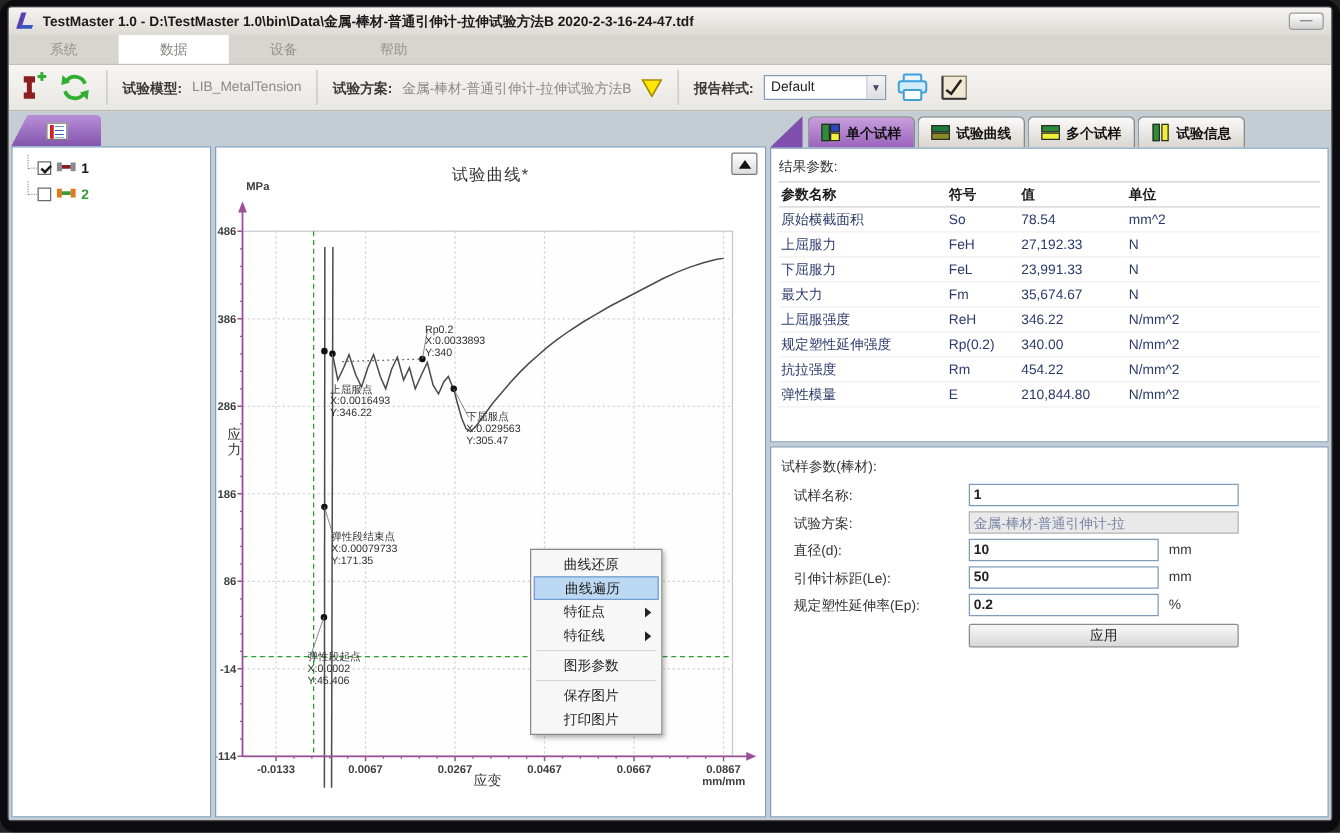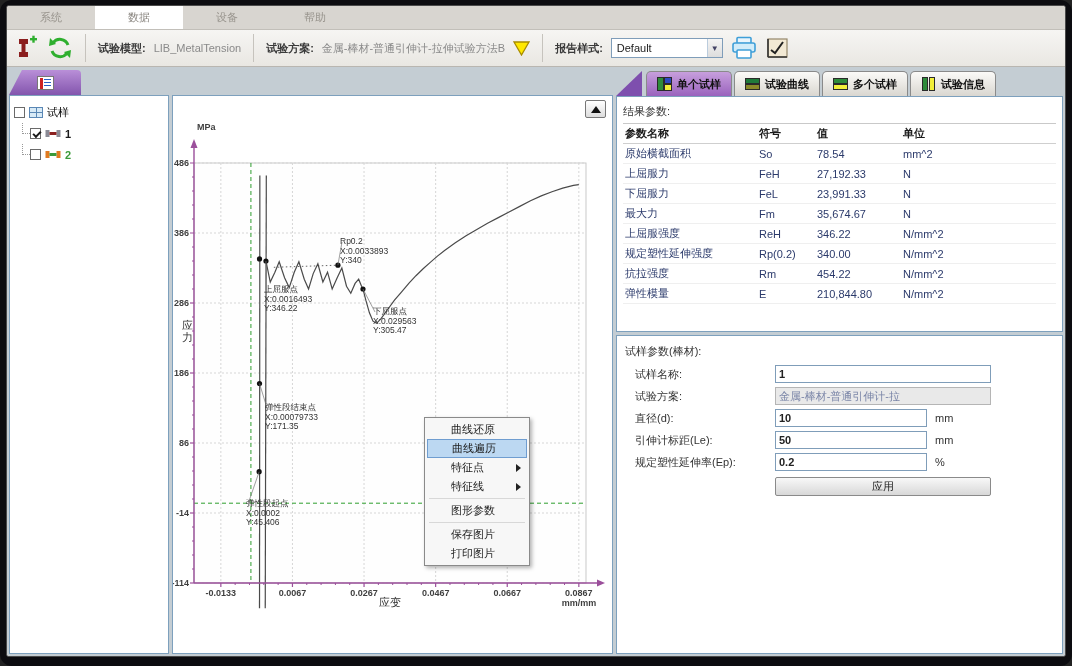--- a/index.html
+++ b/index.html
@@ -22,21 +22,21 @@
   
   .menubar{height:24px;background:#d8d5d0;display:flex;align-items:stretch;border-bottom:1px solid #c2bfb9;flex:0 0 auto;}
   .menu-item{width:88px;display:flex;align-items:center;justify-content:center;font-size:11px;color:#98948d;cursor:default;}
   .menu-item.active{background:#fff;color:#8a8680;}
 
   
   .toolbar{height:37px;background:linear-gradient(#f6f5f3,#e9e7e2);display:flex;align-items:center;padding:0 8px;gap:8px;border-bottom:1px solid #b9b6b0;flex:0 0 auto;}
   .tsep{width:1px;height:28px;background:#c6c3bd;margin:0 4px;}
   .tool-label{font-size:11px;font-weight:bold;color:#3a3a3a;}
   .tool-value{font-size:11px;color:#8a8a8a;}
-  .selectbox{width:112px;height:20px;border:1px solid #7f9db9;background:#fff;display:flex;align-items:center;font-size:11px;color:#222;padding-left:5px;}
+  .selectbox{width:98px;height:20px;border:1px solid #7f9db9;background:#fff;display:flex;align-items:center;font-size:11px;color:#222;padding-left:5px;}
   .selectbox .arr{margin-left:auto;width:15px;height:100%;background:linear-gradient(#f4f4f4,#ddd);border-left:1px solid #bcd;
      display:flex;align-items:center;justify-content:center;font-size:8px;color:#446;}
   .icon-btn{display:flex;align-items:center;justify-content:center;}
 
   
   .main{flex:1;background:#c4cdd3;display:flex;gap:3px;padding:2px;min-height:0;}
   .col-left{width:160px;display:flex;flex-direction:column;flex:0 0 auto;}
   .left-tabrow{height:26px;display:flex;align-items:flex-end;}
   .left-tab{width:72px;height:25px;background:linear-gradient(#b98fd8,#8355ad);clip-path:polygon(18% 0,100% 0,100% 100%,0 100%);
      display:flex;align-items:center;justify-content:center;border-radius:4px 4px 0 0;}
@@ -100,20 +100,30 @@
   .form-row .unit{font-size:11px;color:#333;margin-left:8px;}
   .apply-btn{width:216px;height:19px;margin:4px 0 0 150px;border:1px solid #8a8a8a;border-radius:2px;
      background:linear-gradient(#f8f8f8,#d8d8d8);font-size:11px;color:#222;font-family:"Liberation Sans","DejaVu Sans",sans-serif;}
 </style>
 </head>
 <body>
 
 <div class="frame">
   <div class="window">
 
+    <div class="titlebar">
+      <span class="logo">
+          <i class="l1"></i>
+          <i class="l2"></i>
+        </span>
+      <span class="win-title">TestMaster 1.0 - D:\TestMaster 1.0\bin\Data\金属-棒材-普通引伸计-拉伸试验方法B 2020-2-3-16-24-47.tdf</span>
+      <span class="win-btns">
+        <div class="minbtn">—</div>
+      </span>
+    </div>
 
     <div class="menubar">
         <div class="menu-item">系统</div>
         <div class="menu-item active">数据</div>
         <div class="menu-item">设备</div>
         <div class="menu-item">帮助</div>
       </div>
 
     <div class="toolbar">
       <span class="icon-btn">
@@ -167,25 +177,20 @@
 
     <div class="main">
 
       <div class="col-left">
         <div class="left-tabrow">
           <div class="left-tab">
             <span class="doc-ic"></span>
           </div>
         </div>
         <div class="tree-panel">
-          <div class="tree-row">
-            <span class="cb"></span>
-            <span class="grid-ic"></span>
-            <span>试样</span>
-          </div>
           <div id="tree-children">
               <div class="tree-row child">
                 <span class="cb checked"></span>
                 <span><svg width="16" height="9" viewBox="0 0 16 9">
                     <rect x="0.5" y="1" width="4" height="7" fill="#8a8a95"></rect>
                     <rect x="11.5" y="1" width="4" height="7" fill="#8a8a95"></rect>
                     <rect x="4.5" y="3" width="7" height="3" fill="#8b2020"></rect>
                   </svg></span>
                 <span style="font-weight: bold; color: rgb(26, 26, 26);">1</span>
               </div>
@@ -197,20 +202,21 @@
                     <rect x="4.5" y="3" width="7" height="3" fill="#3a9a3a"></rect>
                   </svg></span>
                 <span style="font-weight: bold; color: rgb(58, 154, 58);">2</span>
               </div>
             </div>
         </div>
       </div>
 
       <div class="col-center">
         <div class="chart-panel">
+          <div class="chart-title">试验曲线*</div>
           <div class="chart-corner-btn">
             <span class="pic-tri"></span>
           </div>
           <svg class="chart" width="439" height="540" viewBox="0 0 439 540">
               <rect x="21" y="67" width="392" height="420" fill="#fefefe" stroke="#c9c9c9"></rect>
               <line x1="47.84931506849315" y1="67" x2="47.84931506849315" y2="487" stroke="#d6d6d6" stroke-dasharray="2,2"></line>
               <line x1="119.44748858447488" y1="67" x2="119.44748858447488" y2="487" stroke="#d6d6d6" stroke-dasharray="2,2"></line>
               <line x1="191.04566210045664" y1="67" x2="191.04566210045664" y2="487" stroke="#d6d6d6" stroke-dasharray="2,2"></line>
               <line x1="262.64383561643837" y1="67" x2="262.64383561643837" y2="487" stroke="#d6d6d6" stroke-dasharray="2,2"></line>
               <line x1="334.24200913242004" y1="67" x2="334.24200913242004" y2="487" stroke="#d6d6d6" stroke-dasharray="2,2"></line>

